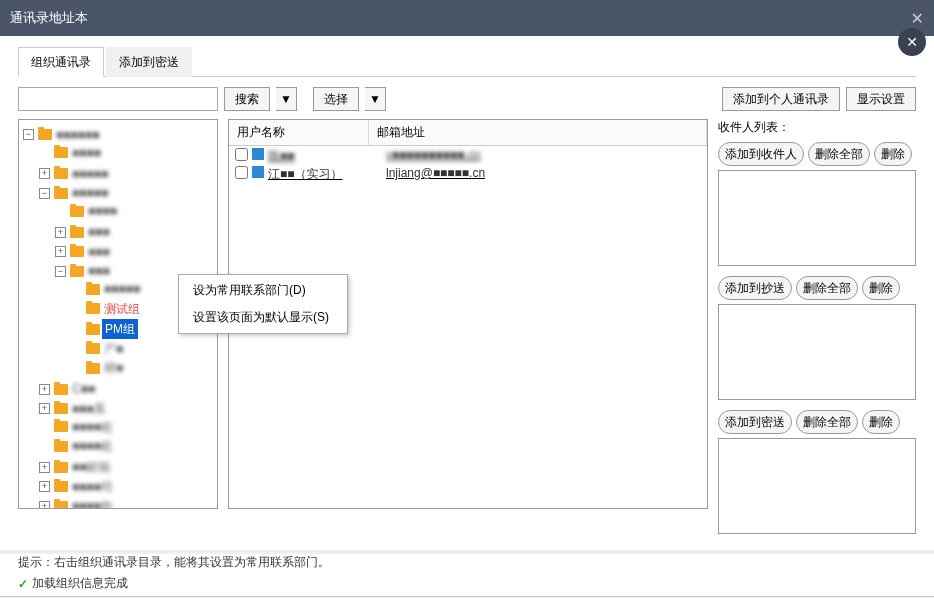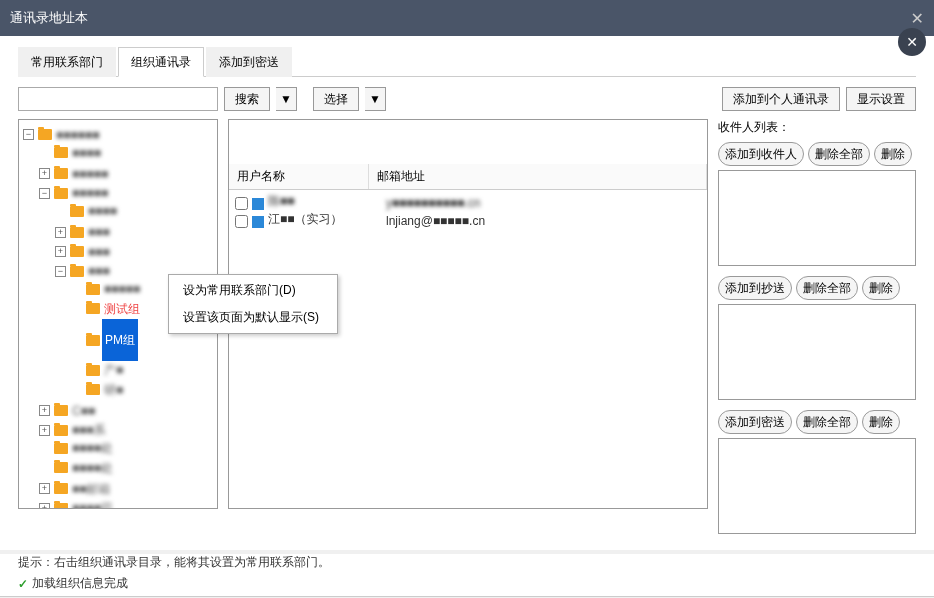--- a/index.html
+++ b/index.html
@@ -29,29 +29,29 @@
 .tree ul { list-style: none; padding-left: 16px; }
 .tree > ul { padding-left: 2px; }
 .tree li { white-space: nowrap; line-height: 18px; position: relative; }
 .node { display: inline-flex; align-items: center; gap: 2px; cursor: pointer; }
 .toggle { width: 11px; height: 11px; border: 1px solid #888; display: inline-flex; align-items: center; justify-content: center; font-size: 9px; line-height: 1; color: #555; background: #fff; margin-right: 2px; }
 .toggle.empty { border: none; }
 .folder-icon { width: 14px; height: 11px; background: #f5a623; border-radius: 1px; display: inline-block; position: relative; }
 .folder-icon::before { content: ""; position: absolute; top: -2px; left: 0; width: 6px; height: 2px; background: #f5a623; border-radius: 1px 1px 0 0; }
 .node-label { padding: 0 2px; filter: blur(2px); color: #555; }
 .node-label.clear { filter: none; color: #ef4444; }
-.node-label.selected { background: #0a64d8; color: #fff; filter: none; padding: 12px 3px; }
+.node-label.selected { background: #0a64d8; color: #fff; filter: none; padding: 1px 3px; }
 
 .list-panel { flex: 1; height: 390px; border: 1px solid #999; background: #fff; display: flex; flex-direction: column; }
-.list-header { display: flex; border-bottom: 1px solid #ccc; background: #fafafa; margin-top: 44px; }
+.list-header { display: flex; border-bottom: 1px solid #ccc; background: #fafafa; }
 .list-header .col { padding: 4px 8px; border-right: 1px solid #ddd; }
 .col-name { width: 140px; }
 .col-email { flex: 1; }
 .list-body { flex: 1; padding: 2px 6px; position: relative; }
-.row { display: flex; align-items: flex-end; height: 18px; }
+.row { display: flex; align-items: flex-start; height: 18px; text-decoration: underline; }
 .row input[type=checkbox] { margin-right: 4px; }
 .user-icon { width: 12px; height: 12px; background: #2b88d8; margin-right: 4px; display: inline-block; }
 .row .rname { width: 118px; filter: blur(2px); color: #333; }
 .row .remail { filter: blur(2px); color: #333; }
 .row .rname.partial, .row .remail.partial { filter: none; }
 
 .right-col { width: 198px; }
 .right-label { margin-bottom: 6px; }
 .recip-block { margin-bottom: 10px; }
 .recip-btns { display: flex; gap: 4px; margin-bottom: 4px; }
@@ -73,21 +73,20 @@
 
 <div class="titlebar">
   <span class="title">通讯录地址本</span>
   <span class="close-x">✕</span>
 </div>
 
 <div class="close-circle">✕</div>
 
 <div class="main">
   <div class="tabs">
-    <div class="tab">常用联系部门</div>
     <div class="tab active">组织通讯录</div>
     <div class="tab">添加到密送</div>
   </div>
 
   <div class="toolbar">
     <input class="txt-input" style="width: 200px;" placeholder="">
     <button class="btn">搜索</button>
       <button class="btn combo">▼</button>
     <button class="btn" style="margin-left:10px">选择</button>
       <button class="btn combo">▼</button>
@@ -274,16 +273,16 @@
     <span class="check">✓</span>
     <span>加载组织信息完成</span>
   </div>
 </div>
 
 <div class="footer">
   
   
 </div>
 
-<div class="context-menu" style="left:168px; top:274px;">
+<div class="context-menu" style="left:178px; top:274px;">
   <div class="item">设为常用联系部门(D)</div>
   <div class="item">设置该页面为默认显示(S)</div>
 </div>
 
 </body></html>

